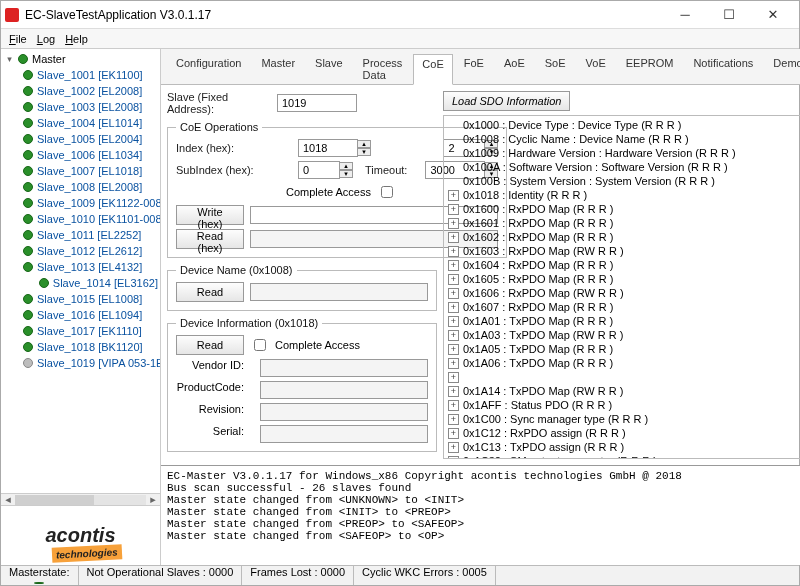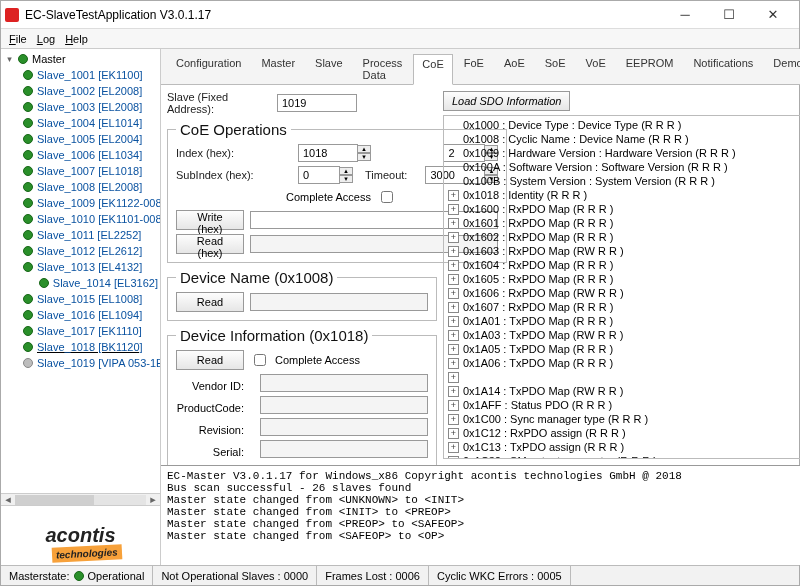--- a/index.html
+++ b/index.html
@@ -35,46 +35,46 @@
   
   .right { flex:1; display:flex; flex-direction:column; min-height:0;}
   .tabs { display:flex; gap:2px; padding:4px 6px 0 6px; border-bottom:1px solid #bbb; background:#f4f4f4;}
   .tab { padding:3px 8px; font-size:11px; background:#f4f4f4; border:1px solid transparent; border-bottom:none; color:#333;}
   .tab.active { background:#fff; border-color:#bbb; border-bottom:1px solid #fff; position:relative; top:1px;}
   .content { flex:1; display:flex; gap:6px; padding:6px; min-height:0;}
   .leftpane { width:270px; display:flex; flex-direction:column; gap:6px;}
   .row { display:flex; align-items:center; gap:6px;}
   .row label { width:104px; text-align:left; color:#222;}
   fieldset.group { border:1px solid #bbb; padding:6px 8px 8px 8px; margin:0;}
-  fieldset.group legend { padding:0 4px; font-size:15px; color:#111;}
+  fieldset.group legend { padding:0 4px; font-size:11px; color:#111;}
   input.txt, input.num { border:1px solid #999; height:18px; padding:1px 4px; font-size:11px; background:#fff;}
   input.num { width:42px;}
   input.wide { width:60px;}
   .spin { display:flex; align-items:center;padding-left:12px;}
   .spin .btns { display:flex; flex-direction:column; margin-left:-1px;}
   .spin .btns div { width:14px; height:8px; border:1px solid #999; background:#eee; font-size:7px; line-height:6px; text-align:center;}
   button.btn { height:20px; border:1px solid #999; background:linear-gradient(#fdfdfd,#e6e6e6); padding:0 8px; font-size:11px;}
   .widebtn { width:68px;}
   .loadbtn { height:22px; border:1px solid #2a5ca8; background:linear-gradient(#fdfdfd,#e6e6e6); padding:2px 10px; margin-bottom:4px;font-style:italic;}
   input.ro { background:#f4f4f4;}
   .field-col { display:flex; flex-direction:column; gap:4px;}
-  .vi-row { display:flex; align-items:flex-end; gap:16px;}
+  .vi-row { display:flex; align-items:flex-start; gap:16px;}
   .vi-row label { width:68px; text-align:right;}
   .vi-row input { flex:1;}
   .sdo { flex:1; display:flex; flex-direction:column; min-width:0;}
   .sdo-list-wrap { flex:1; border:1px solid #bbb; display:flex; min-height:0;}
   .sdo-list { flex:1; overflow-y:scroll; padding:2px 4px; font-size:11px; line-height:14px; white-space:nowrap;}
   .sdo-item { display:flex; align-items:center; height:14px; gap:2px;}
   .sdo-item .pm { width:11px; height:11px; border:1px solid #888; text-align:center; line-height:9px; font-size:9px; color:#444; background:#fff; margin-right:2px;}
   .sdo-item.noexp .pm { border:none; background:transparent;}
   
   .console { height:100px; border-top:1px solid #999; background:#fff; font-family:"Consolas","Courier New",monospace; font-size:11px; padding:4px 6px; overflow:auto; white-space:pre;}
   
   .statusbar { height:20px; border-top:1px solid #bbb; background:#f2f2f2; display:flex; align-items:center; font-size:11px;}
-  .statusbar .cell { padding:0 8px; border-right:1px solid #bbb; display:flex; align-items:center; gap:4px; height:100%;}
+  .statusbar .cell { padding:0 8px; border-right:1px solid #bbb; display:flex; align-items:center; gap:4px; height:100%;flex-direction:column;}
   .statusbar .dot { width:10px; height:10px; border-radius:50%; background:#2a8f2a; border:1px solid #176617;}
   .chk { width:12px; height:12px;}
   .rw-ro { flex:1;}
 </style>
 </head>
 <body>
 
 <div class="window">
 
   <div class="titlebar">
@@ -163,21 +163,21 @@
             <a href="#">Slave_1015 [EL1008]</a>
           </div>
           <div class="tree-node" style="padding-left: 18px;">
             <span class="dot"></span>
             <a href="#">Slave_1016 [EL1094]</a>
           </div>
           <div class="tree-node" style="padding-left: 18px;">
             <span class="dot"></span>
             <a href="#">Slave_1017 [EK1110]</a>
           </div>
-          <div class="tree-node" style="padding-left: 18px; text-decoration: underline;">
+          <div class="tree-node" style="padding-left: 18px;">
             <span class="dot"></span>
             <a href="#">Slave_1018 [BK1120]</a>
           </div>
           <div class="tree-node grey" style="padding-left: 18px;">
             <span class="dot"></span>
             <a href="#">Slave_1019 [VIPA 053-1EC</a>
           </div>
         </div>
       <div class="tree-scroll">
         <div class="arrow">◂</div>
@@ -423,16 +423,16 @@
     </div>
   </div>
 
   <div class="statusbar">
     <div class="cell">
         <span>Masterstate:</span> 
         <span class="dot"></span> 
         <span>Operational</span>
       </div>
     <div class="cell">Not Operational Slaves : 0000</div>
-    <div class="cell">Frames Lost : 0006</div>
+    <div class="cell">Frames Lost : 0000</div>
     <div class="cell">Cyclic WKC Errors : 0005</div>
   </div>
 </div>
 
 </body></html>

